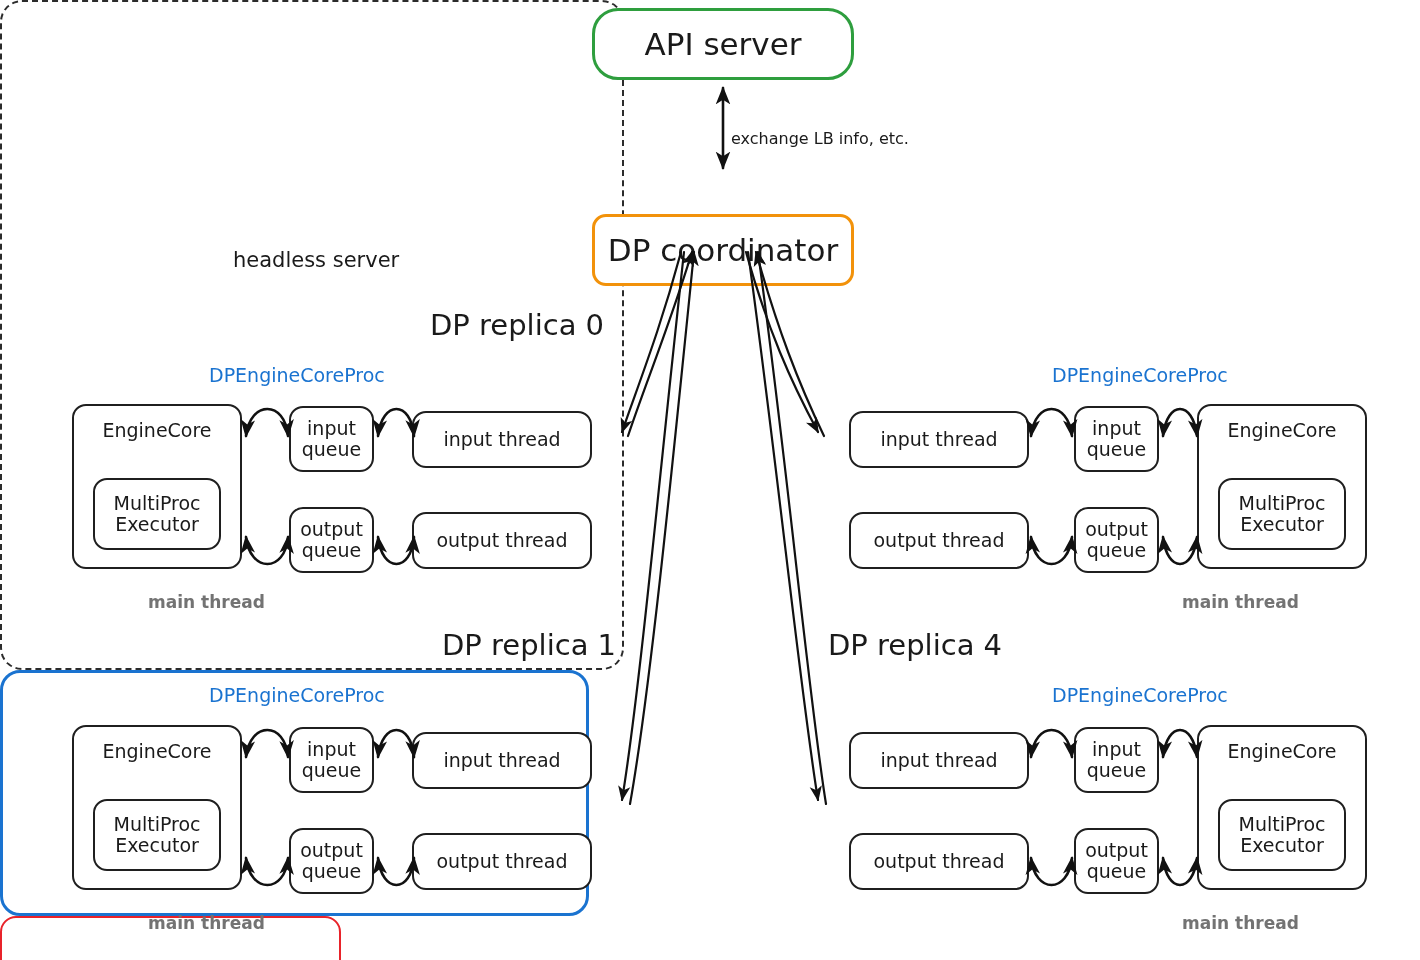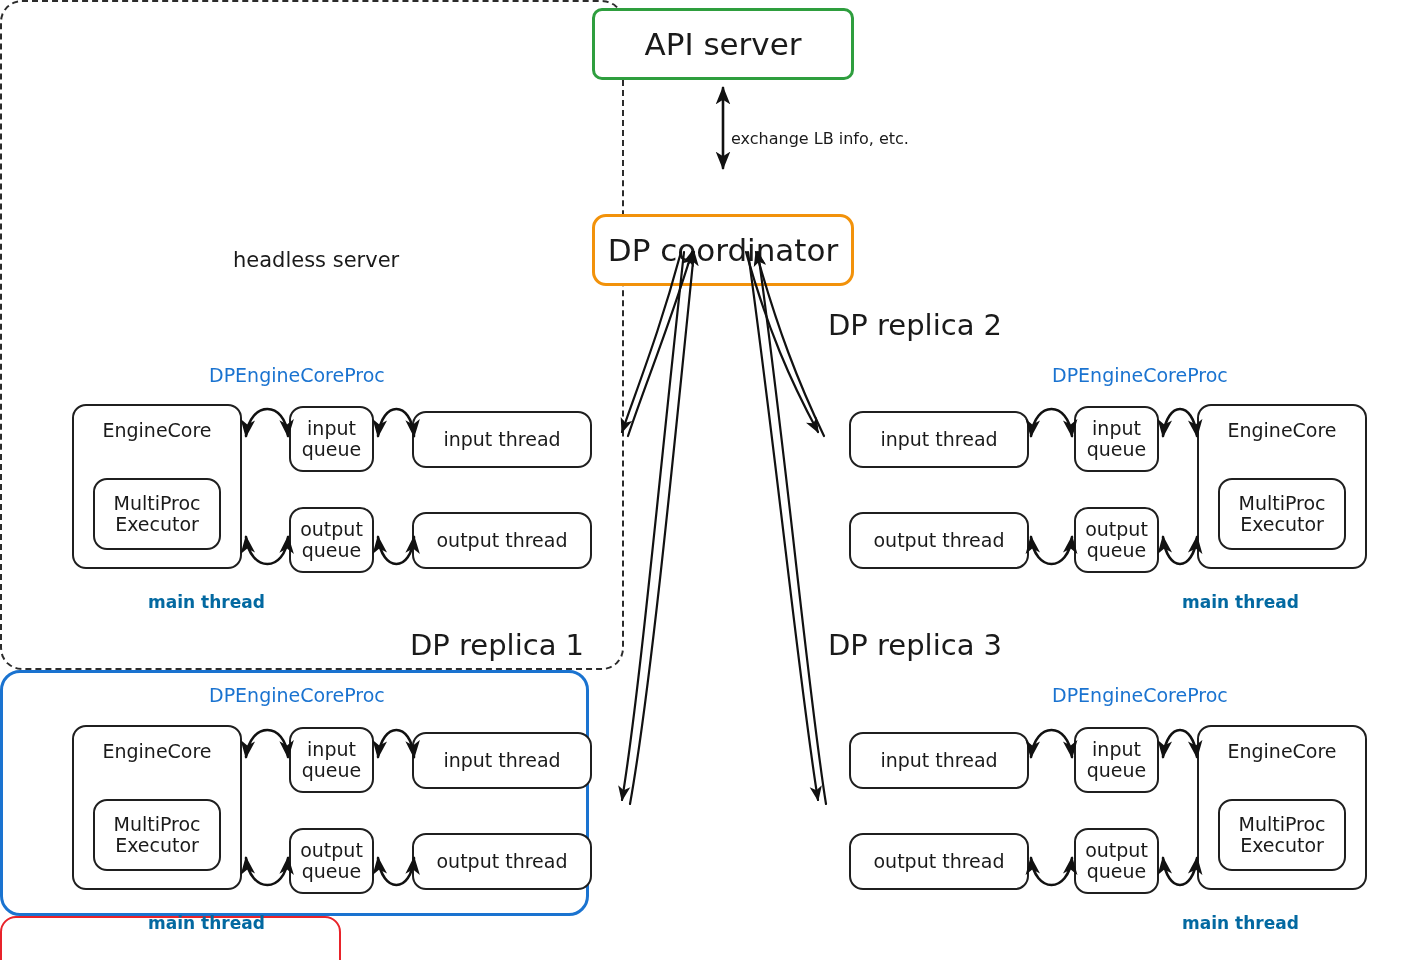--- a/index.html
+++ b/index.html
@@ -4,30 +4,30 @@
 <style>
   html,body{margin:0;padding:0;background:#fff;}
   body{width:1420px;height:960px;font-family:"DejaVu Sans",sans-serif;}
   #stage{position:relative;width:1420px;height:960px;overflow:hidden;background:#fff;}
 
   
   .box{position:absolute;box-sizing:border-box;display:flex;align-items:center;
        justify-content:center;text-align:center;background:#fff;
        font-family:"DejaVu Sans",sans-serif;line-height:1.12;color:#1a1a1a;}
   .rbox{border:2.5px solid #1f1f1f;border-radius:14px;}
-  .green{border:3px solid #2e9e3e;border-radius:10px;}
+  .green{border:3px solid #2e9e3e;border-radius:26px;}
   .orange{border:3px solid #f2920a;border-radius:14px;}
   .blue-proc{border:3px solid #1a73d0;border-radius:20px;background:transparent;}
   .red-main{border:2.5px solid #e8232a;border-radius:16px;background:transparent;}
   .dashed{border:2.5px dashed #2b2b2b;border-radius:22px;background:transparent;}
 
   .lbl{position:absolute;white-space:nowrap;font-family:"DejaVu Sans",sans-serif;}
   .lbl.black{color:#1a1a1a;}
   .lbl.blue{color:#1a73d0;}
-  .lbl.red{color:#0369a1;}
+  .lbl.red{color:#737373;}
 
   .t-title{font-size:31px;}
   .t-big{font-size:29px;}
   .t-mid{font-size:21px;}
   .t-small{font-size:19px;}
   .t-proc{font-size:19px;margin-top:32px;}
   .t-main{font-size:17px;font-weight:bold;}
   .t-note{font-size:16px;}
 
   svg.overlay{position:absolute;left:0;top:0;width:1420px;height:960px;
@@ -47,20 +47,21 @@
 
   <div class="box orange t-title" style="left:592px;top:174px;width:262px;height:72px;margin-top:40px;">
     <span>DP coordinator</span>
   </div>
 
   <div class="lbl black t-note" style="left:731px;top:129px;">exchange LB info, etc.</div>
 
   <div class="lbl black t-mid" style="left:233px;top:248px;">headless server</div>
   <div class="dashed" style="left:14px;top:286px;width:620px;height:666px;"></div>
 
+  <div class="lbl black t-big" style="left:430px;top:308px;">DP replica 0</div>
   <div class="lbl blue t-proc" style="left:209px;top:332px;">DPEngineCoreProc</div>
 
   <div class="blue-proc" style="left:31px;top:364px;width:583px;height:240px;"></div>
   <div class="red-main" style="left:49px;top:390px;width:337px;height:197px;"></div>
   <div class="lbl red t-main" style="left:148px;top:592px;">main thread</div>
 
   <div class="box rbox" style="left:72px;top:404px;width:170px;height:165px;align-items:flex-start;padding-top:14px;">
     <span class="t-small">EngineCore</span>
   </div>
   <div class="box rbox" style="left:93px;top:478px;width:128px;height:72px;flex-direction:column;">
@@ -75,21 +76,21 @@
     <span class="t-small">output</span>
     <span class="t-small">queue</span>
   </div>
   <div class="box rbox t-small" style="left:412px;top:411px;width:180px;height:57px;">
     <span>input thread</span>
   </div>
   <div class="box rbox t-small" style="left:412px;top:512px;width:180px;height:57px;">
     <span>output thread</span>
   </div>
 
-  <div class="lbl black t-big" style="left:410px;top:628px;">DP replica 1</div>
+  <div class="lbl black t-big" style="left:442px;top:628px;">DP replica 1</div>
   <div class="lbl blue t-proc" style="left:209px;top:652px;">DPEngineCoreProc</div>
 
   <div class="lbl red t-main" style="left:148px;top:913px;">main thread</div>
 
   <div class="box rbox" style="left:72px;top:725px;width:170px;height:165px;align-items:flex-start;padding-top:14px;">
     <span class="t-small">EngineCore</span>
   </div>
   <div class="box rbox" style="left:93px;top:799px;width:128px;height:72px;flex-direction:column;">
     <span class="t-small">MultiProc</span>
     <span class="t-small">Executor</span>
@@ -102,21 +103,20 @@
     <span class="t-small">output</span>
     <span class="t-small">queue</span>
   </div>
   <div class="box rbox t-small" style="left:412px;top:732px;width:180px;height:57px;">
     <span>input thread</span>
   </div>
   <div class="box rbox t-small" style="left:412px;top:833px;width:180px;height:57px;">
     <span>output thread</span>
   </div>
 
-  <div class="lbl black t-big" style="left:828px;top:308px;">DP replica 2</div>
   <div class="lbl blue t-proc" style="left:1052px;top:332px;">DPEngineCoreProc</div>
 
   <div class="lbl red t-main" style="left:1182px;top:592px;">main thread</div>
 
   <div class="box rbox t-small" style="left:849px;top:411px;width:180px;height:57px;">
     <span>input thread</span>
   </div>
   <div class="box rbox t-small" style="left:849px;top:512px;width:180px;height:57px;">
     <span>output thread</span>
   </div>
@@ -129,21 +129,21 @@
     <span class="t-small">queue</span>
   </div>
   <div class="box rbox" style="left:1197px;top:404px;width:170px;height:165px;align-items:flex-start;padding-top:14px;">
     <span class="t-small">EngineCore</span>
   </div>
   <div class="box rbox" style="left:1218px;top:478px;width:128px;height:72px;flex-direction:column;">
     <span class="t-small">MultiProc</span>
     <span class="t-small">Executor</span>
   </div>
 
-  <div class="lbl black t-big" style="left:828px;top:628px;">DP replica 3</div>
+  <div class="lbl black t-big" style="left:828px;top:628px;">DP replica 4</div>
   <div class="lbl blue t-proc" style="left:1052px;top:652px;">DPEngineCoreProc</div>
 
   <div class="lbl red t-main" style="left:1182px;top:913px;">main thread</div>
 
   <div class="box rbox t-small" style="left:849px;top:732px;width:180px;height:57px;">
     <span>input thread</span>
   </div>
   <div class="box rbox t-small" style="left:849px;top:833px;width:180px;height:57px;">
     <span>output thread</span>
   </div>

